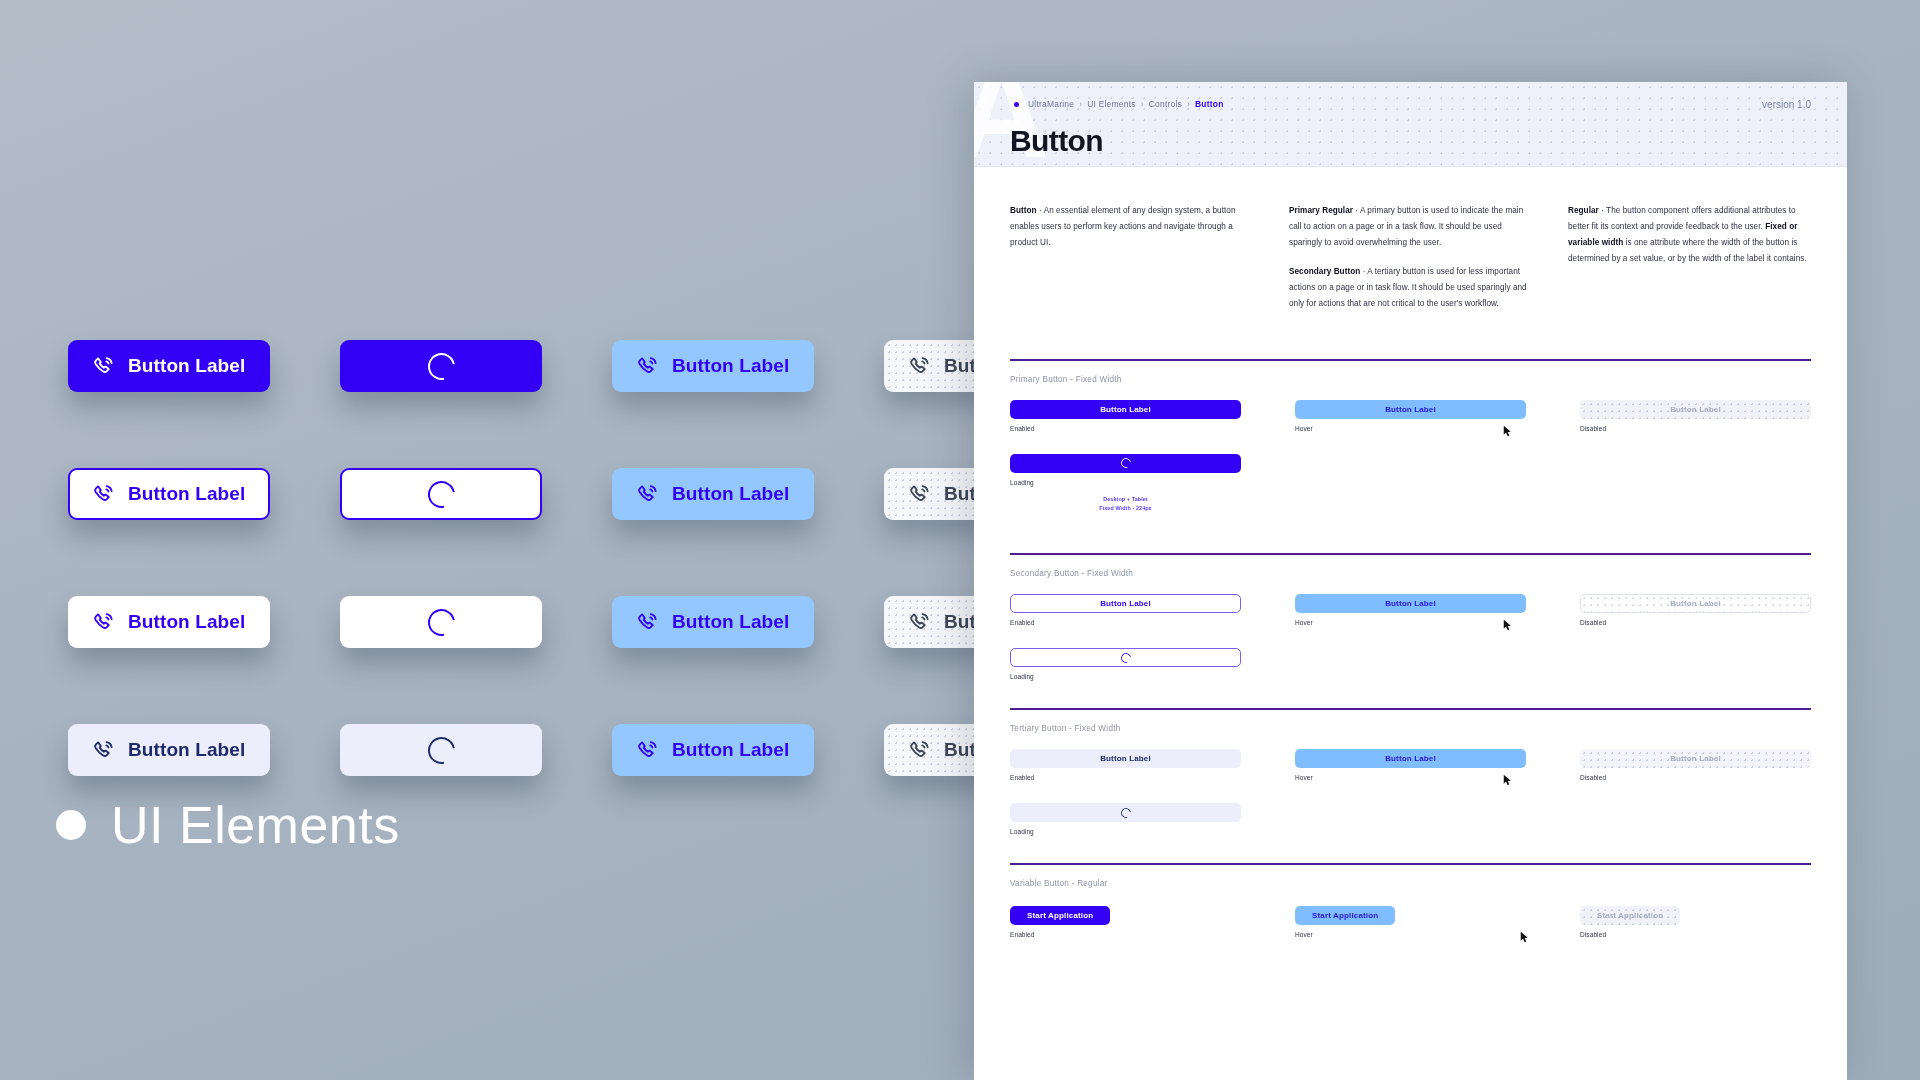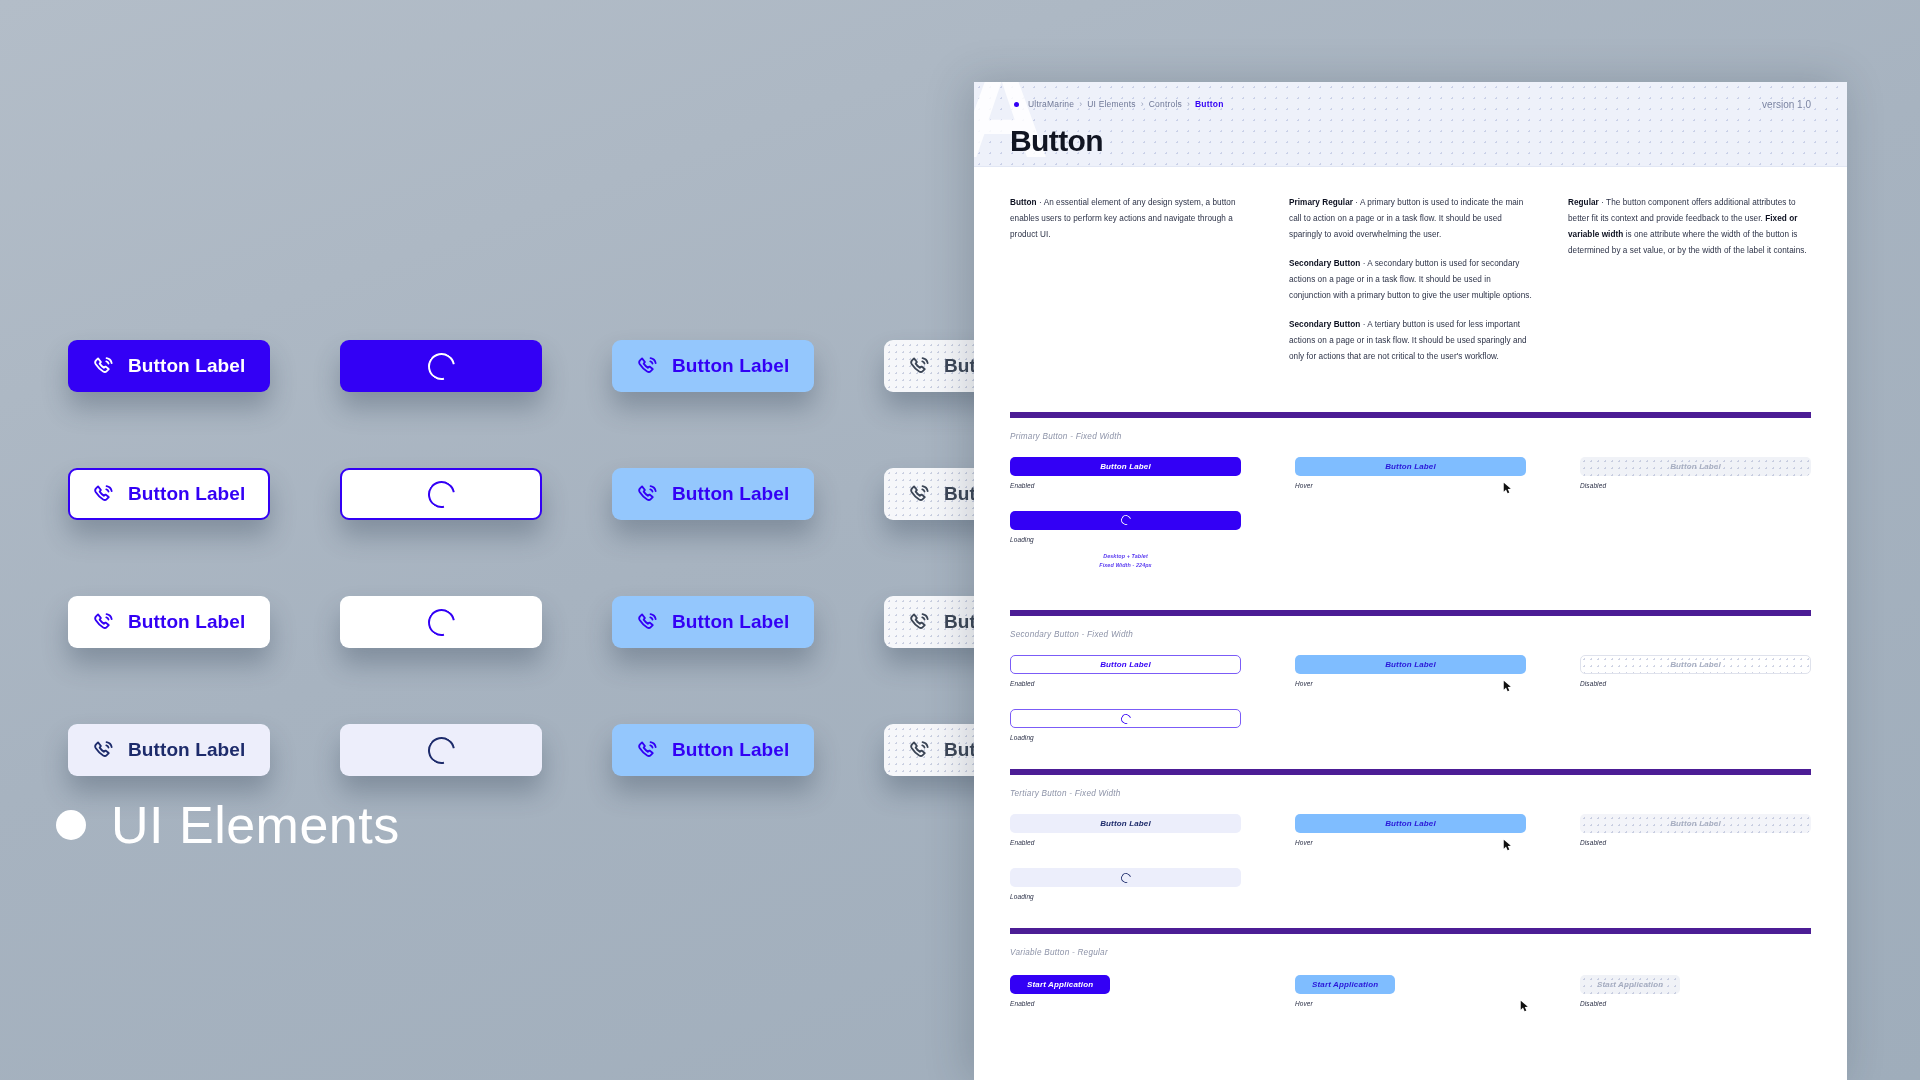--- a/index.html
+++ b/index.html
@@ -90,31 +90,31 @@
   .crumb-row .cur { color: #3300f5; font-weight: bold; }
   .crumb-row a { color: #6e7796; text-decoration: none; }
   .ver {
     position: absolute; right: 36px; top: 17px; font-size: 10px; color: #7b84a2; z-index: 3;
   }
   #doc-title {
     position: absolute; left: 36px; top: 42px; z-index: 3;
     font-size: 30px; font-weight: bold; color: #111522; letter-spacing: -.6px;
   }
 
-  #doc-body { padding: 28px 36px 0 36px; position: relative; background: #fff; }
+  #doc-body { padding: 36px 36px 0 36px; position: relative; background: #fff; }
 
   .cols { display: grid; grid-template-columns: 1fr 1fr 1fr; gap: 36px; }
   .col p {
     font-size: 8.2px; line-height: 1.95; color: #2c3247; margin-bottom: 13px;
     letter-spacing: .05px;
   }
   .col p b { color: #0c1020; }
 
   .sec { margin-top: 22px; }
-  .sec-rule { border-top: 6px solid #4c1d95; font-style: italic; }
+  .sec-rule { border-top: 2px solid #4c1d95; }
   .sec-title {
     font-size: 8.2px; color: #8d93a8; margin: 14px 0 16px 0; letter-spacing: .25px;
   }
   .row3 { display: grid; grid-template-columns: 1fr 1fr 1fr; gap: 54px; }
   .cell { position: relative; }
   .spec-btn {
     width: 100%; height: 19px; border-radius: 5px;
     display: flex; align-items: center; justify-content: center;
     font-size: 8px; font-weight: bold; letter-spacing: .15px;
     border: 1px solid transparent; cursor: pointer;
@@ -326,23 +326,20 @@
         <p>
           <b>Button</b><span> · An essential element of any design system, a button enables users to perform key actions and navigate through a product UI.</span>
         </p>
       </div>
 
       <div class="col">
         <p>
           <b>Primary Regular</b><span> · A primary button is used to indicate the main call to action on a page or in a task flow. It should be used sparingly to avoid overwhelming the user.</span>
         </p>
         <p>
-          <b>Secondary Button</b><span> · A secondary button is used for secondary actions on a page or in a task flow.  It should be used in conjunction with a primary button to give the user multiple options.</span>
-        </p>
-        <p>
           <b>Secondary Button</b><span> · A tertiary button is used for less important actions on a page or in task flow. It should be used sparingly and only for actions that are not critical to the user's workflow.</span>
         </p>
       </div>
 
       <div class="col">
         <p>
           <b>Regular</b><span> · The button component offers additional attributes to better fit its context and provide feedback to the user.  </span><b>Fixed or variable width</b><span> is one attribute where the width of the button is determined by a set value, or by the width of the label it contains.</span>
         </p>
       </div>
     </div>

